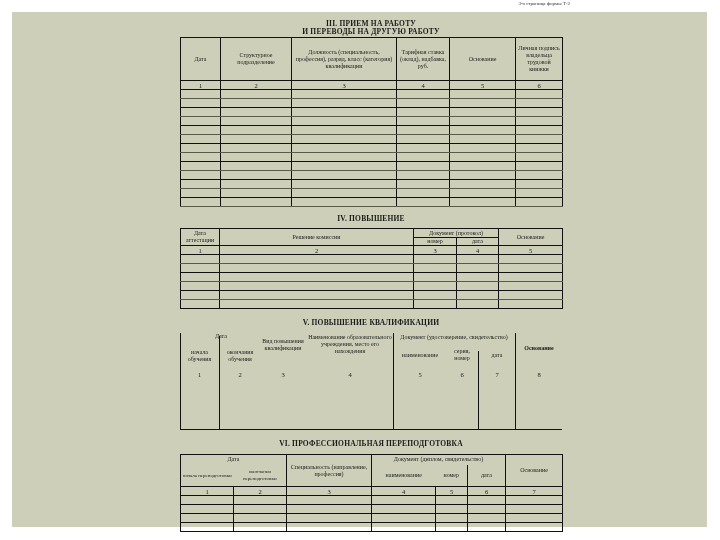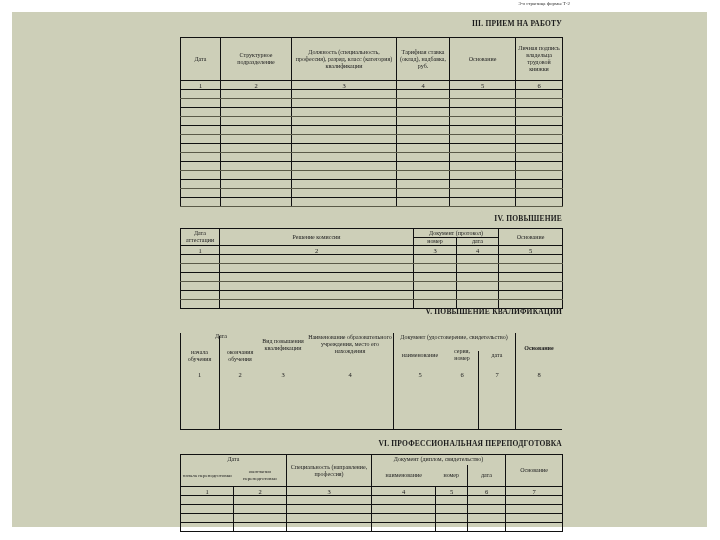--- a/index.html
+++ b/index.html
@@ -1,20 +1,20 @@
 <!DOCTYPE html>
 <html><head>
 <meta charset="utf-8">
 <style>
   html, body { margin:0; padding:0; }
   body { width:720px; height:540px; background:#ffffff; position:relative; overflow:hidden;
          font-family:"Liberation Serif", serif; color:#1a1a1a; }
   .page-note { position:absolute; top:1px; left:490px; width:80px; text-align:right; font-size:5px; color:#333; }
   .panel { position:absolute; left:12px; top:12px; width:695px; height:515px; background:#cdcfb8; }
-  .sec-title { position:absolute; left:180px; width:382px; text-align:right; font-weight:bold;
+  .sec-title { position:absolute; left:180px; width:382px; text-align:center; font-weight:bold;
                font-size:7.5px; line-height:8px; letter-spacing:0.2px; }
   table.form { position:absolute; left:180px; border-collapse:collapse; table-layout:fixed; }
   table.form td { border:1px solid #111; font-size:6px; line-height:7px; text-align:center;
                   vertical-align:middle; padding:0 1px; color:#222; overflow:hidden; }
   table.form tr.numrow td { height:8px; font-size:6.5px; border-bottom:1px solid #111; }
   table.form tr.data td { height:8px; border-top:1px solid #5a5a48; border-bottom:1px solid #5a5a48; }
   table.form tr.data td.strong { border-bottom:1.5px solid #111; }
   
   .sec5 { position:absolute; left:180px; top:333px; width:382px; height:97px; }
   .sec5 .vl { position:absolute; top:0; bottom:0; width:1px; background:#111; }
@@ -24,20 +24,21 @@
 </style>
 </head>
 <body>
 
 <div class="page-note">3-я страница формы Т-2</div>
 
 <div class="panel"></div>
 
 <div class="sec-title" style="top:20px;">
   <div>III. ПРИЕМ НА РАБОТУ</div>
+  <div>И ПЕРЕВОДЫ НА ДРУГУЮ РАБОТУ</div>
 </div>
 <table class="form" style="top:37px; width:382px;">
   <colgroup>
       <col style="width:40px">
       <col style="width:71px">
       <col style="width:105px">
       <col style="width:53px">
       <col style="width:66px">
       <col style="width:47px">
     </colgroup>
@@ -234,21 +235,21 @@
       <tr class="data">
         <td class="strong"></td>
         <td class="strong"></td>
         <td class="strong"></td>
         <td class="strong"></td>
         <td class="strong"></td>
       </tr>
     </tbody>
 </table>
 
-<div class="sec-title" style="top:308px;">V. ПОВЫШЕНИЕ КВАЛИФИКАЦИИ</div>
+<div class="sec-title" style="top:319px;">V. ПОВЫШЕНИЕ КВАЛИФИКАЦИИ</div>
 <div class="sec5">
   <div class="vl" style="left:0;"></div>
   <div class="vl" style="left:39px; top:3px;"></div>
   <div class="vl" style="left:213px;"></div>
   <div class="vl" style="left:298px; top:18px;"></div>
   <div class="vl" style="left:335px;"></div>
   <div class="hl"></div>
 
   <div class="lbl" style="left:26px; top:0; width:30px;">Дата</div>
   <div class="lbl" style="left:0; top:16px; width:39px;">начала обучения</div>

